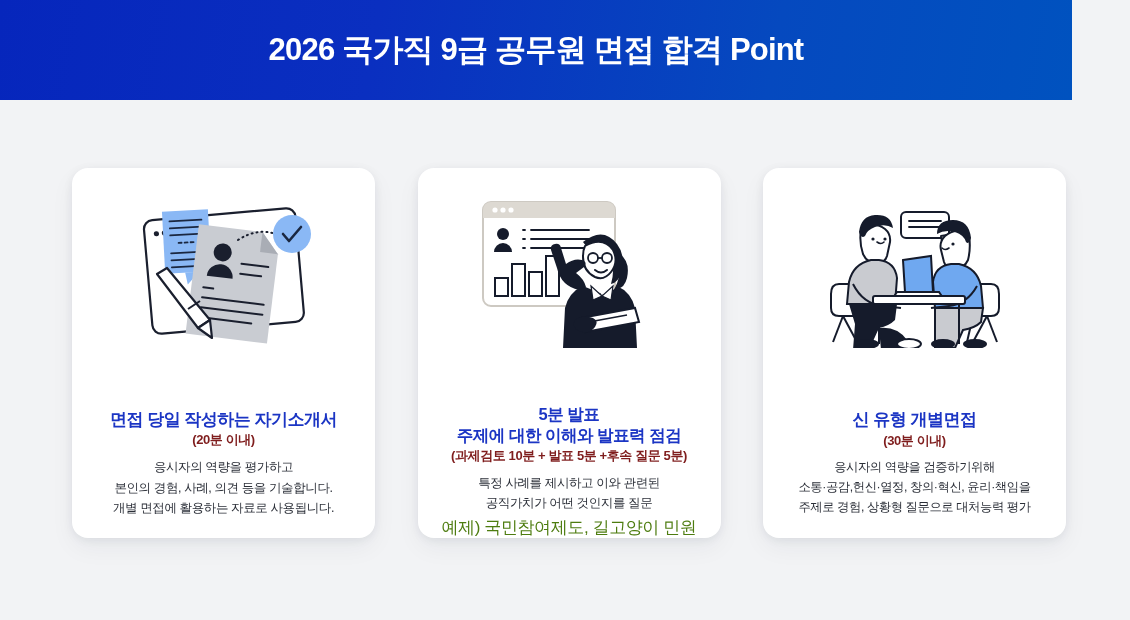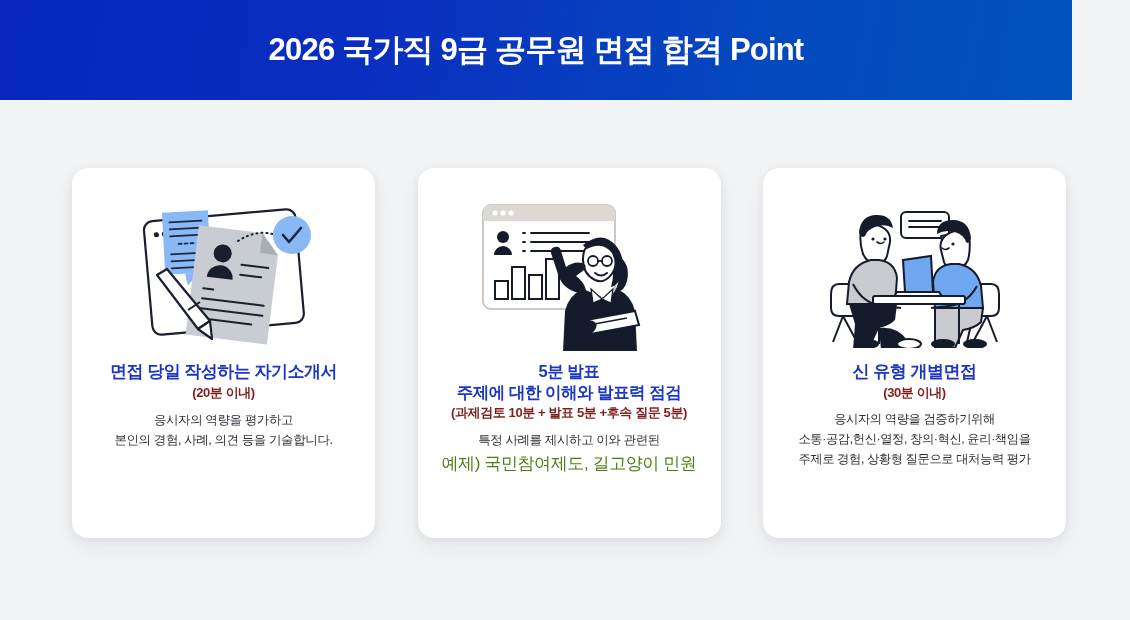--- a/index.html
+++ b/index.html
@@ -57,20 +57,21 @@
 
   .card {
     width: 303px;
     background: #ffffff;
     border-radius: 16px;
     box-shadow: 0 2px 10px rgba(22, 30, 55, 0.07), 0 10px 24px rgba(22, 30, 55, 0.05);
     display: flex;
     flex-direction: column;
     align-items: center;
     padding: 22px 14px 20px;
+    gap: 48px;
   }
 
   .card-illo {
     width: 200px;
     height: 165px;
     display: flex;
     align-items: center;
     justify-content: center;
     margin-bottom: 6px;
   }
@@ -185,20 +186,21 @@
           <circle cx="166" cy="42" r="19" fill="#8ab8f5"></circle>
           <path d="M157 42 l6 7 l12 -14" fill="none" stroke="#1a2740" stroke-width="2.6" stroke-linecap="round" stroke-linejoin="round"></path>
         </svg>
       </div>
       <div class="card-text">
         <div class="card-title">면접 당일 작성하는 자기소개서</div>
         <div class="card-subtitle">(20분 이내)</div>
         <div class="card-body">
           <div class="line">응시자의 역량을 평가하고</div>
           <div class="line">본인의 경험, 사례, 의견 등을 기술합니다.</div>
+          <div class="line">개별 면접에 활용하는 자료로 사용됩니다.</div>
         </div>
       </div>
     </div>
 
     <div class="card card-2">
       <div class="card-illo">
         <svg width="196" height="160" viewBox="0 0 196 160" xmlns="http://www.w3.org/2000/svg">
 
           <rect x="12" y="12" width="132" height="104" rx="8" ry="8" fill="#ffffff" stroke="#cdc9c2" stroke-width="2"></rect>
           <path d="M12 20 a8 8 0 0 1 8 -8 h116 a8 8 0 0 1 8 8 v8 h-132 z" fill="#ddd9d2"></path>
@@ -256,20 +258,21 @@
             <path d="M104 130 q8 -6 18 -2 q6 3 2 9 q-6 8 -16 4 q-8 -4 -4 -11 z"></path>
           </g>
         </svg>
       </div>
       <div class="card-text">
         <div class="card-title">5분 발표</div>
         <div class="card-title">주제에 대한 이해와 발표력 점검</div>
         <div class="card-subtitle">(과제검토 10분 + 발표 5분 +후속 질문 5분)</div>
         <div class="card-body">
           <div class="line">특정 사례를 제시하고 이와 관련된</div>
+          <div class="line">공직가치가 어떤 것인지를 질문</div>
           <div class="card-note">예제) 국민참여제도, 길고양이 민원</div>
         </div>
       </div>
     </div>
 
     <div class="card card-3">
       <div class="card-illo">
         <svg width="196" height="150" viewBox="0 0 196 150" xmlns="http://www.w3.org/2000/svg">
 
           <g>

